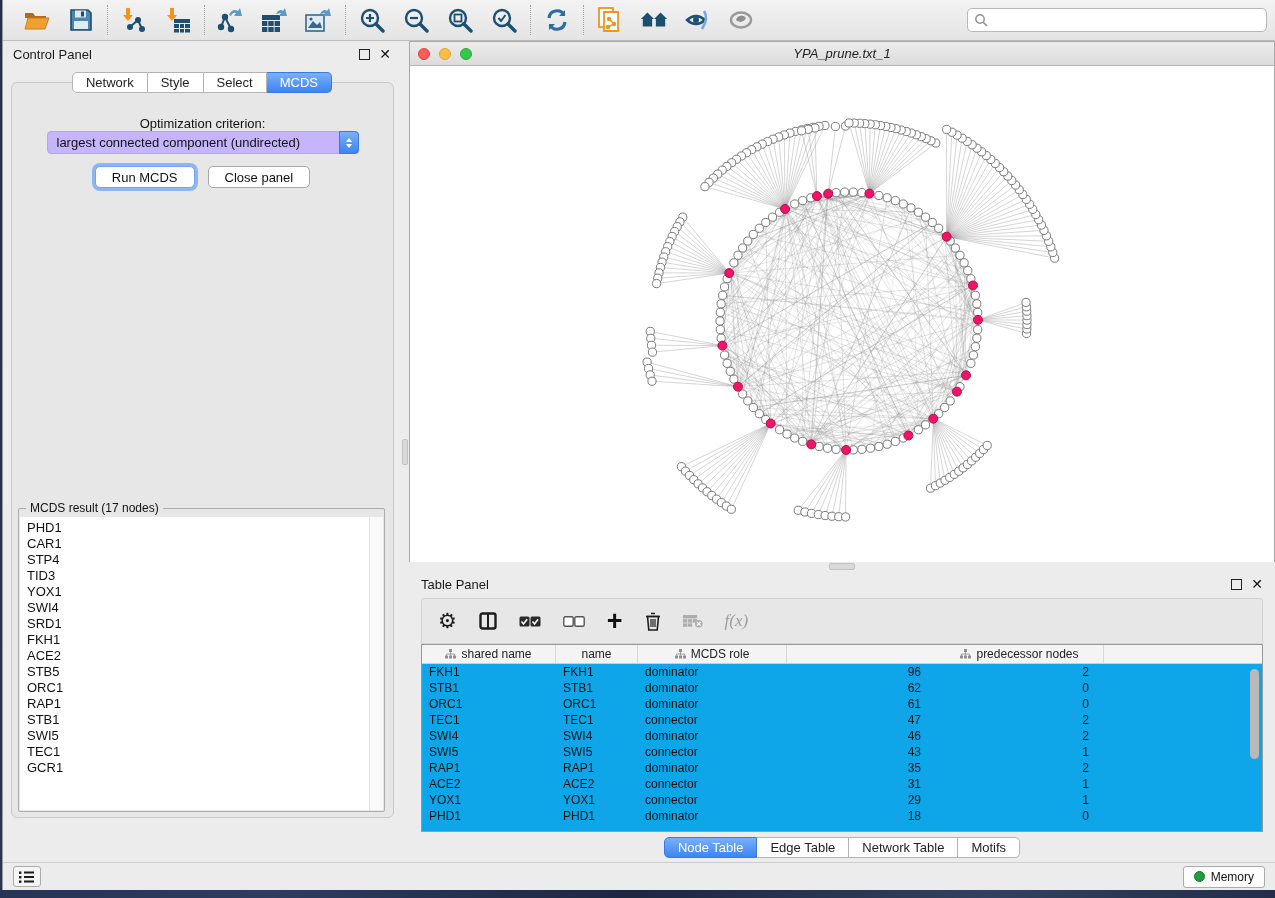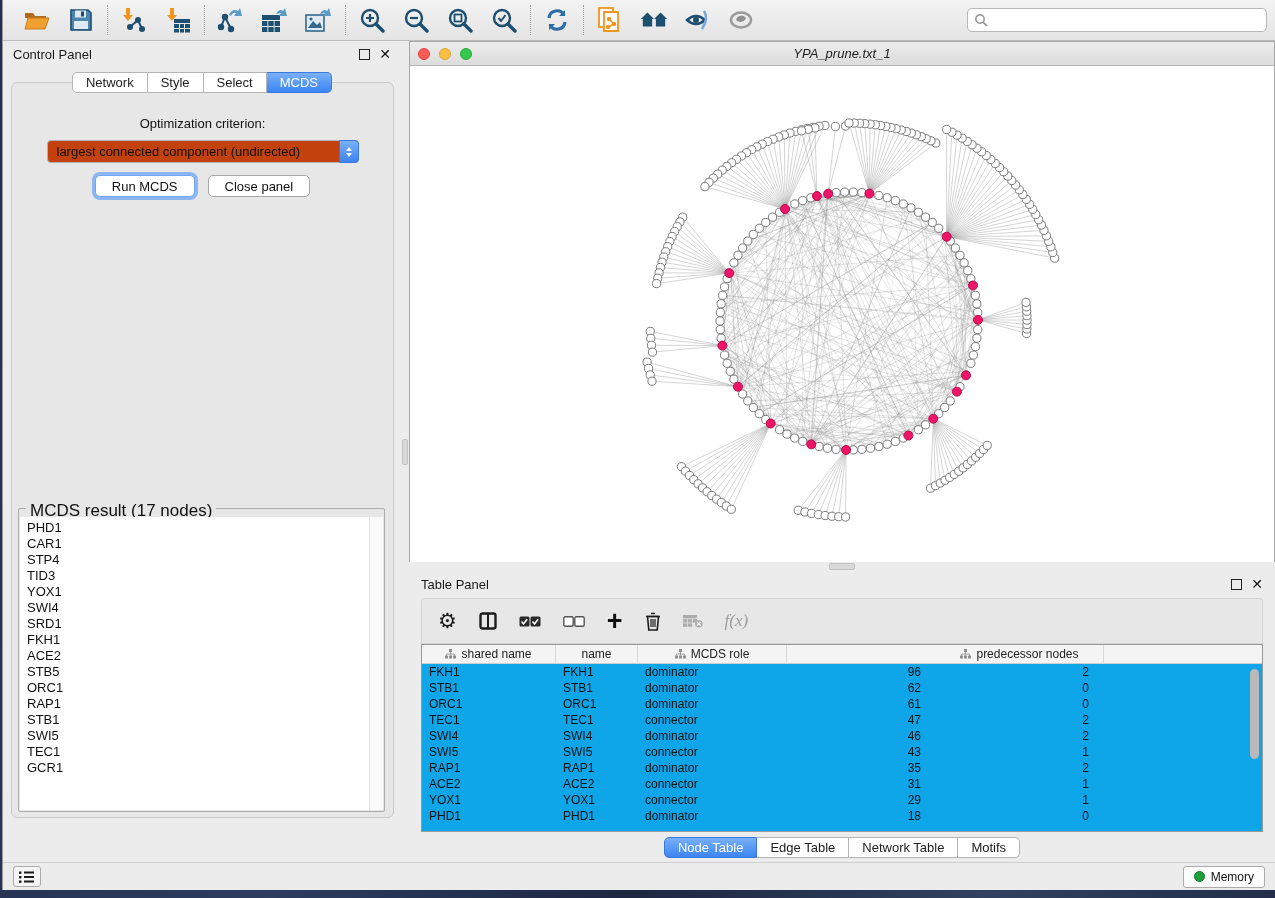--- a/index.html
+++ b/index.html
@@ -54,21 +54,21 @@
   .seg-tab:last-child { border-radius:0 5px 5px 0; }
   .seg-tab.selected {
     background:linear-gradient(#79b0f8,#3c85f3); color:#fff; border-color:#3a79dd;
   }
   .cp-panel {
     position:absolute; left:8px; right:7px; top:41px; bottom:44px;
     background:#e7e7e7; border:1px solid #c9c9c9; border-radius:6px;
   }
   .opt-label { margin-top:33px; text-align:center; font-size:13px; color:#111; }
   .dropdown {
-    margin:9px auto 0; width:312px; height:23px; background:#c2410c;
+    margin:0 auto 0; width:312px; height:23px; background:#c4b5fd;
     border:1px solid #b2b2b2; border-radius:4px; display:flex; align-items:center;
     cursor:pointer; position:relative;
   }
   .dropdown .dd-text { font-size:13px; color:#111; padding-left:9px; flex:1; white-space:nowrap; overflow:hidden; }
   .dd-stepper {
     width:20px; height:23px; margin:-1px -1px -1px 0; border-radius:0 4px 4px 0;
     background:linear-gradient(#7ab1f8,#3b84f2); display:flex; flex-direction:column;
     align-items:center; justify-content:center; gap:2px; border:1px solid #3a79dd;
   }
   .tri-up { width:0; height:0; border-left:3.5px solid transparent; border-right:3.5px solid transparent; border-bottom:4.5px solid #fff; }
@@ -79,21 +79,21 @@
     font-size:13px; color:#111; padding:0 16px; cursor:pointer;
   }
   .push-btn.focused { box-shadow:0 0 0 3px rgba(110,165,245,.75); border-color:#6ea5f5; }
 
   .mcds-group {
     position:absolute; left:6px; right:8px; top:425px; bottom:5px;
     border:1px solid #adadad; border-radius:2px;
   }
   .mcds-group-label {
     position:absolute; top:-8px; left:7px; background:#e7e7e7; padding:0 4px;
-    font-size:17px; color:#111;
+    font-size:12px; color:#111;
   }
   .mcds-list {
     position:absolute; left:1px; right:1px; top:8px; bottom:1px; background:#fff;
     font-size:13px; color:#111; overflow:hidden; padding:3px 0 0 7px;
   }
   .mcds-list .item { line-height:16px; }
   .mcds-scroll { position:absolute; top:8px; bottom:1px; right:1px; width:14px; background:#fafafa; border-left:1px solid #e3e3e3; }
 
   
   .right-col { flex:1; display:flex; flex-direction:column; min-width:0; }

